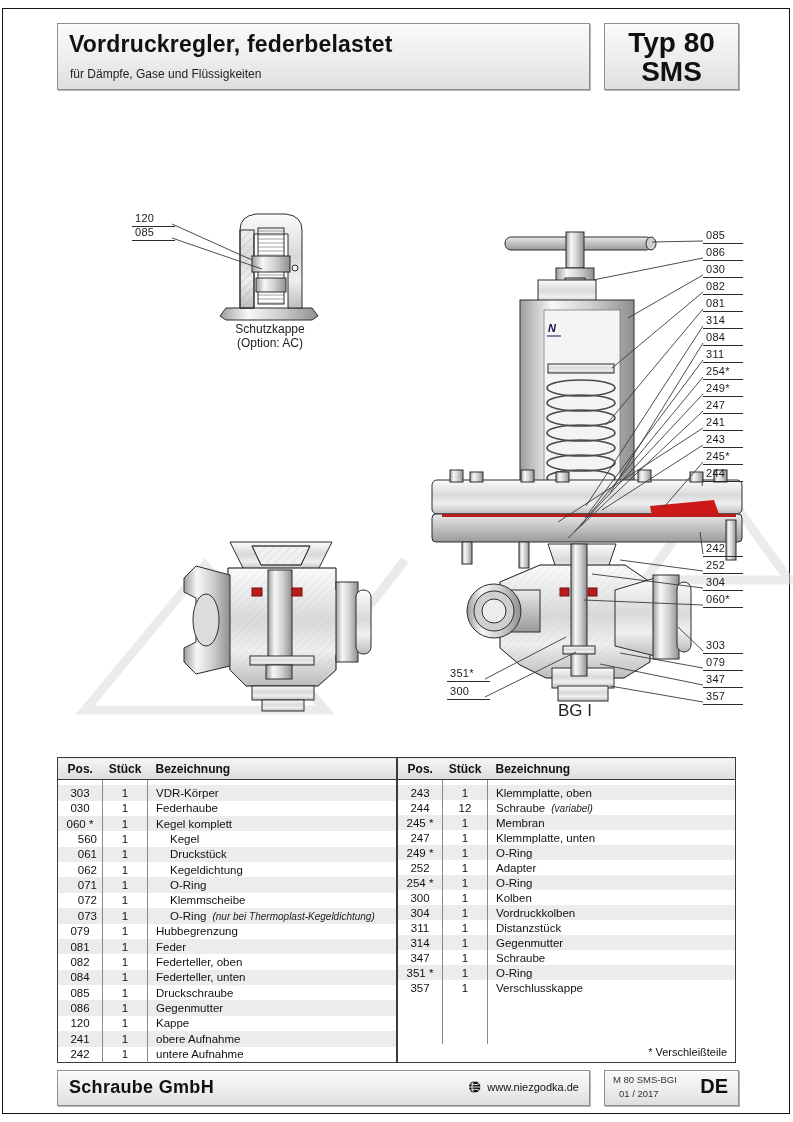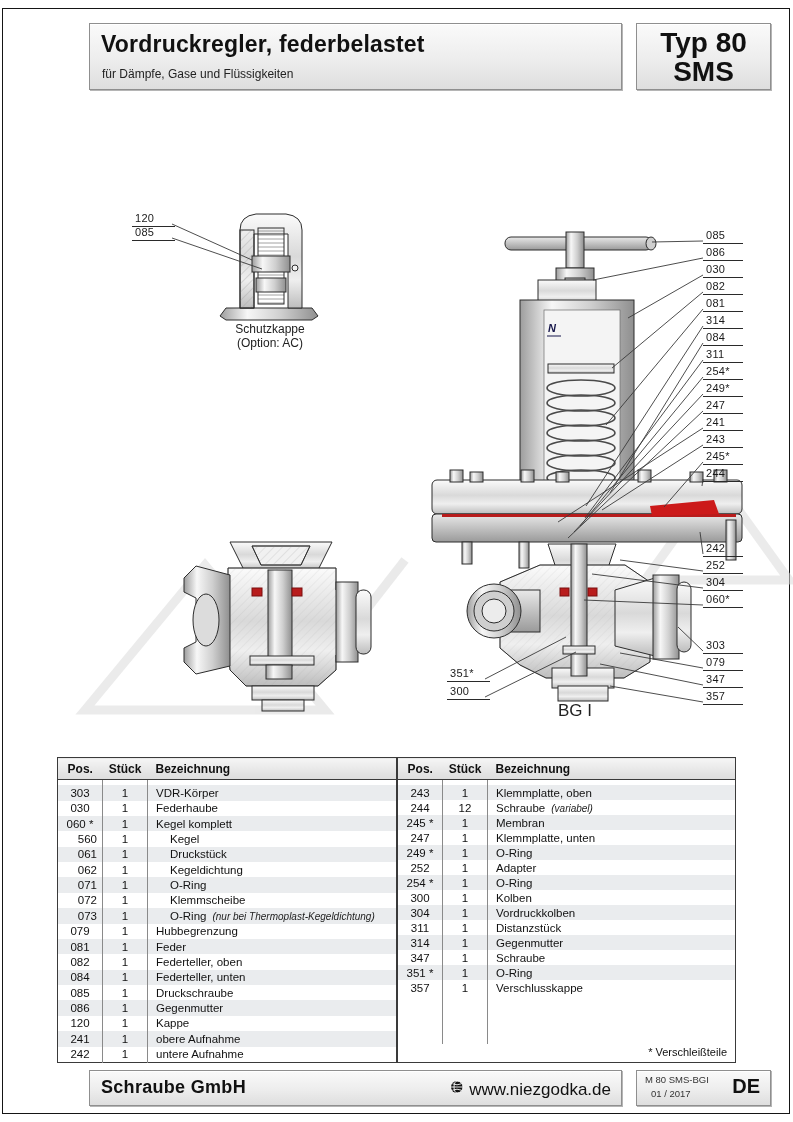--- a/index.html
+++ b/index.html
@@ -3,21 +3,21 @@
 <meta charset="utf-8">
 <style>
   html,body{margin:0;padding:0;background:#fff;}
   .page{position:relative;width:793px;height:1122px;background:#fff;overflow:hidden;
         font-family:"Liberation Sans",sans-serif;color:#111;}
   .frame{position:absolute;left:2px;top:8px;width:786px;height:1104px;
          border:1.5px solid #151515;pointer-events:none;}
   
   .hbox{position:absolute;border:1px solid #8f8f8f;
         background:linear-gradient(180deg,#fafafa 0%,#ededed 55%,#dedede 100%);
-        box-shadow:inset 0 1px 0 #fff, 1px 1px 0 #b5b5b5;margin-left:32px;}
+        box-shadow:inset 0 1px 0 #fff, 1px 1px 0 #b5b5b5;}
   .header-box{left:57px;top:23px;width:531px;height:65px;}
   .header-title{position:absolute;left:11px;top:7px;font-size:23px;font-weight:bold;letter-spacing:.2px;}
   .header-sub{position:absolute;left:12px;top:43px;font-size:12px;color:#222;}
   .type-box{left:604px;top:23px;width:133px;height:65px;text-align:center;}
   .type-line{font-size:28px;font-weight:bold;line-height:29px;}
   .type-line:first-child{margin-top:4px;}
   
   .drawing-svg{position:absolute;left:0;top:150px;width:793px;height:600px;}
   .caption{position:absolute;font-size:12px;color:#222;text-align:center;}
   .callout{position:absolute;font-size:11px;line-height:11px;color:#1a1a1a;
@@ -41,21 +41,21 @@
   table.parts tr.shade td{background:#eaecee;}
   table.parts td.pos.sub{text-align:right;padding-right:5px;}
   table.parts td.name.sub{padding-left:22px;margin-top:44px;}
   table.parts tr.filler td{height:auto;border-right:1px solid #8a8a8a;}
   table.parts tr.filler td:last-child{border-right:none;}
   table.parts tr.foot td{height:16px;text-align:right;padding:0 8px 2px 0;font-size:11px;}
   .note{font-style:italic;font-size:10px;color:#222;padding-left:6px;}
   
   .footer-box{left:57px;top:1070px;width:531px;height:34px;}
   .company{position:absolute;left:11px;top:6px;font-size:18px;font-weight:bold;letter-spacing:.3px;}
-  .web{position:absolute;right:10px;top:9px;font-size:17px;display:flex;gap:5px;}
+  .web{position:absolute;right:10px;top:9px;font-size:11px;display:flex;align-items:center;gap:5px;}
   .doc-box{left:604px;top:1070px;width:133px;height:34px;}
   .doc-ref{position:absolute;left:8px;top:3px;font-size:9.5px;color:#333;}
   .doc-date{position:absolute;left:14px;top:17px;font-size:9.5px;color:#333;}
   .doc-lang{position:absolute;right:10px;top:4px;font-size:20px;font-weight:bold;}
 </style>
 </head>
 <body>
 
 <div class="page">
   <div class="frame"></div>

